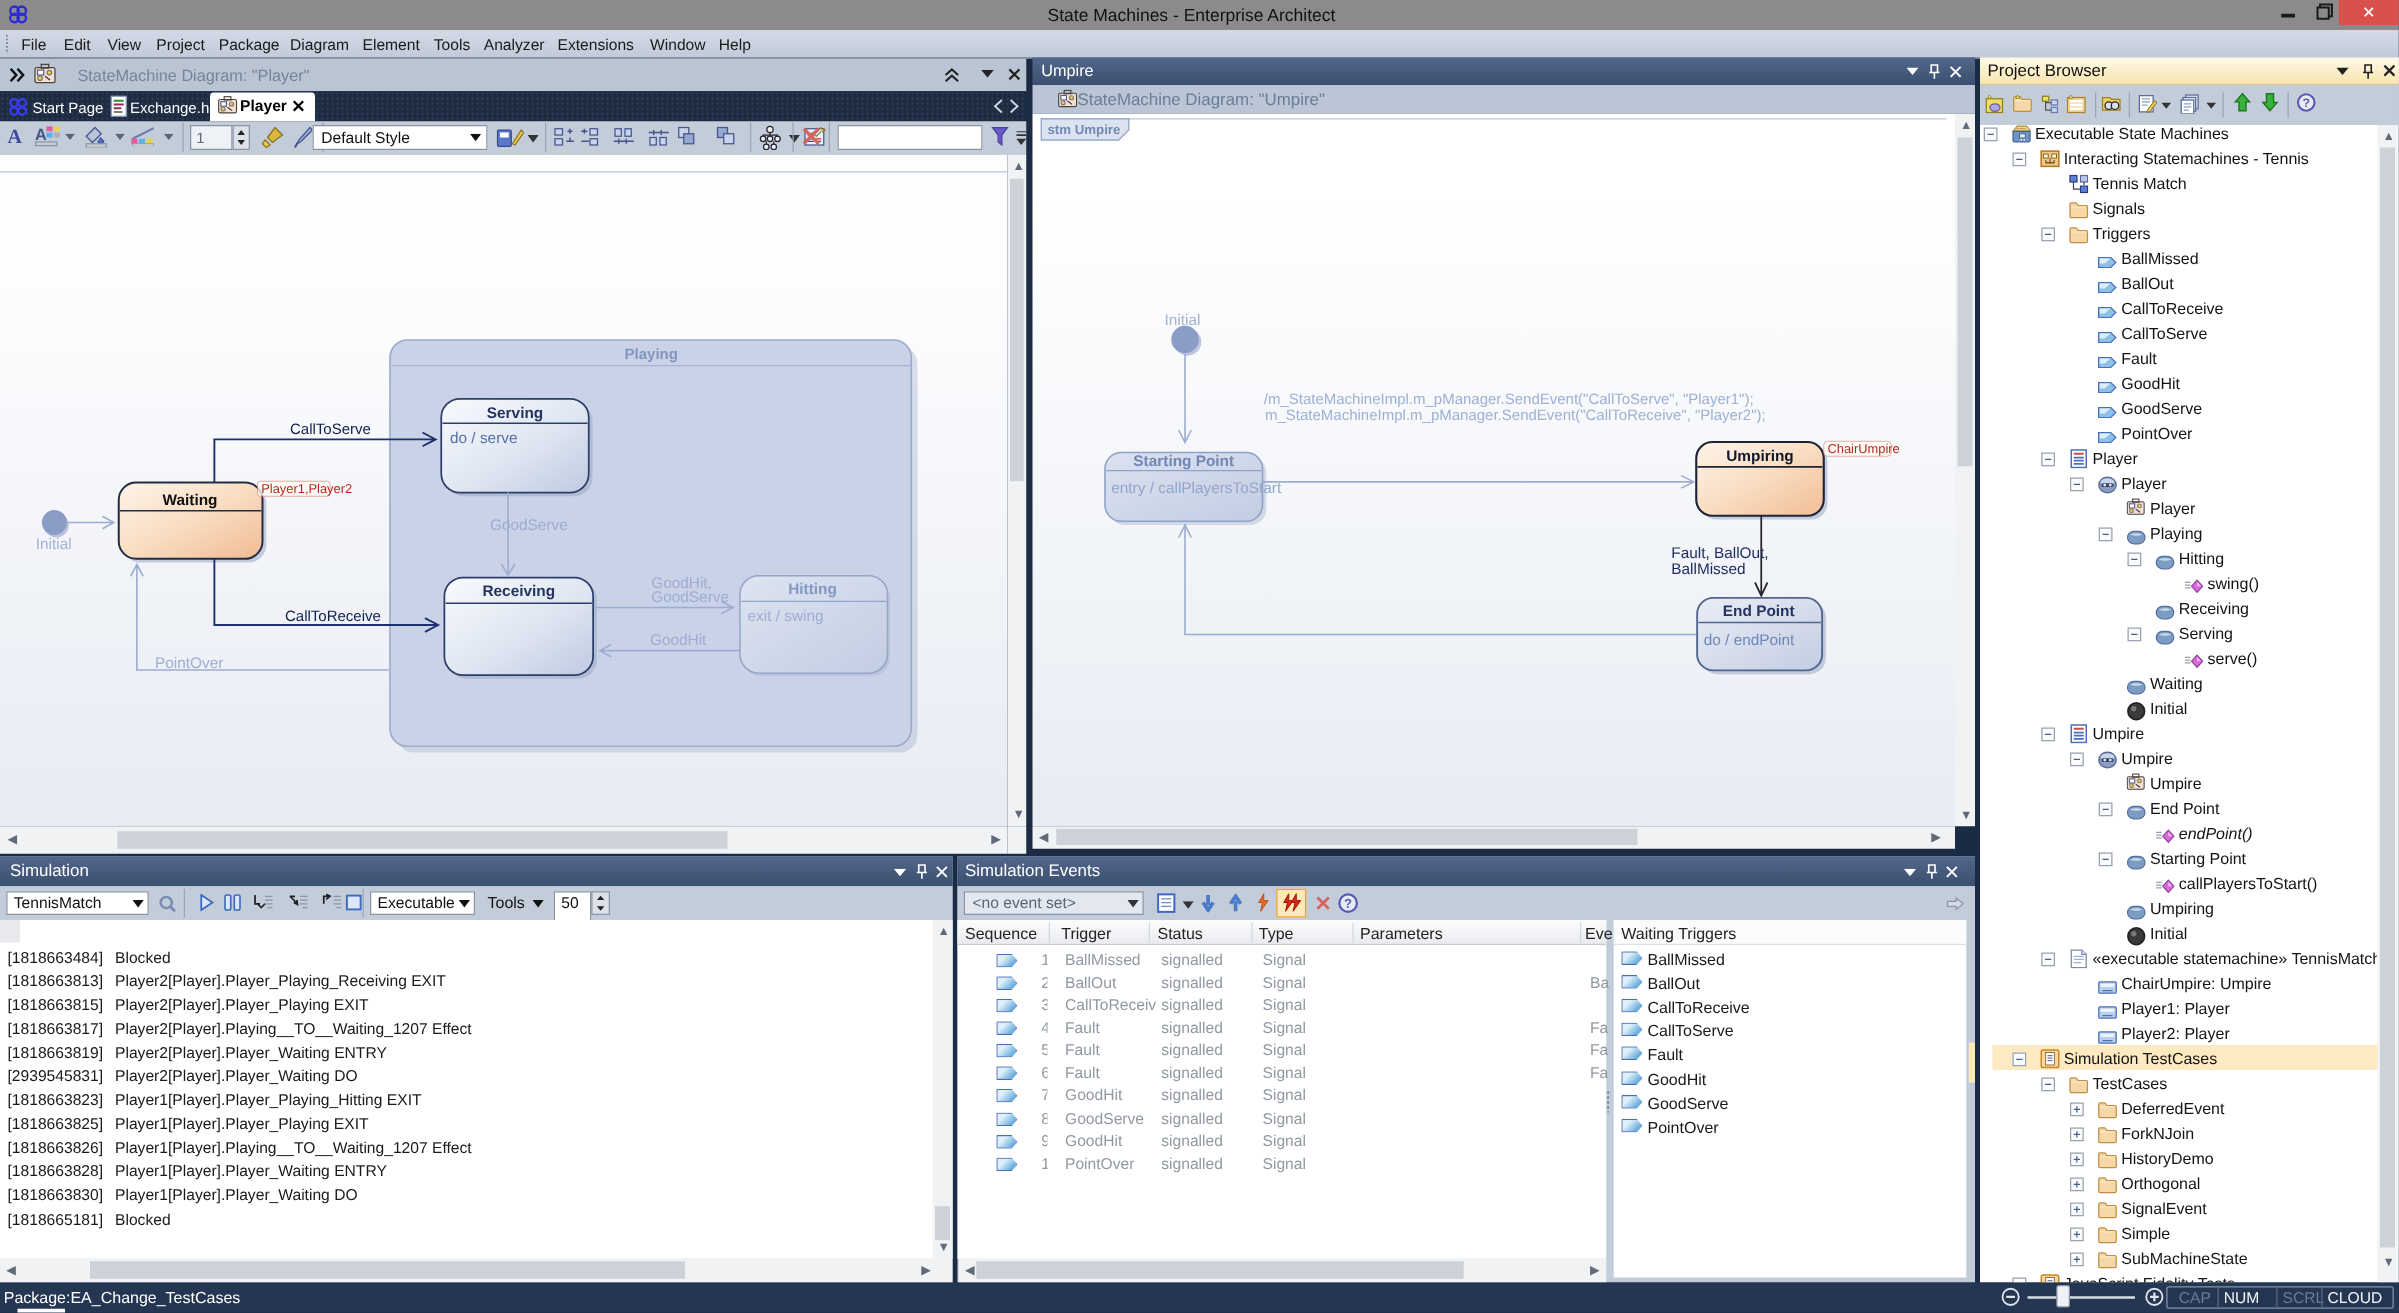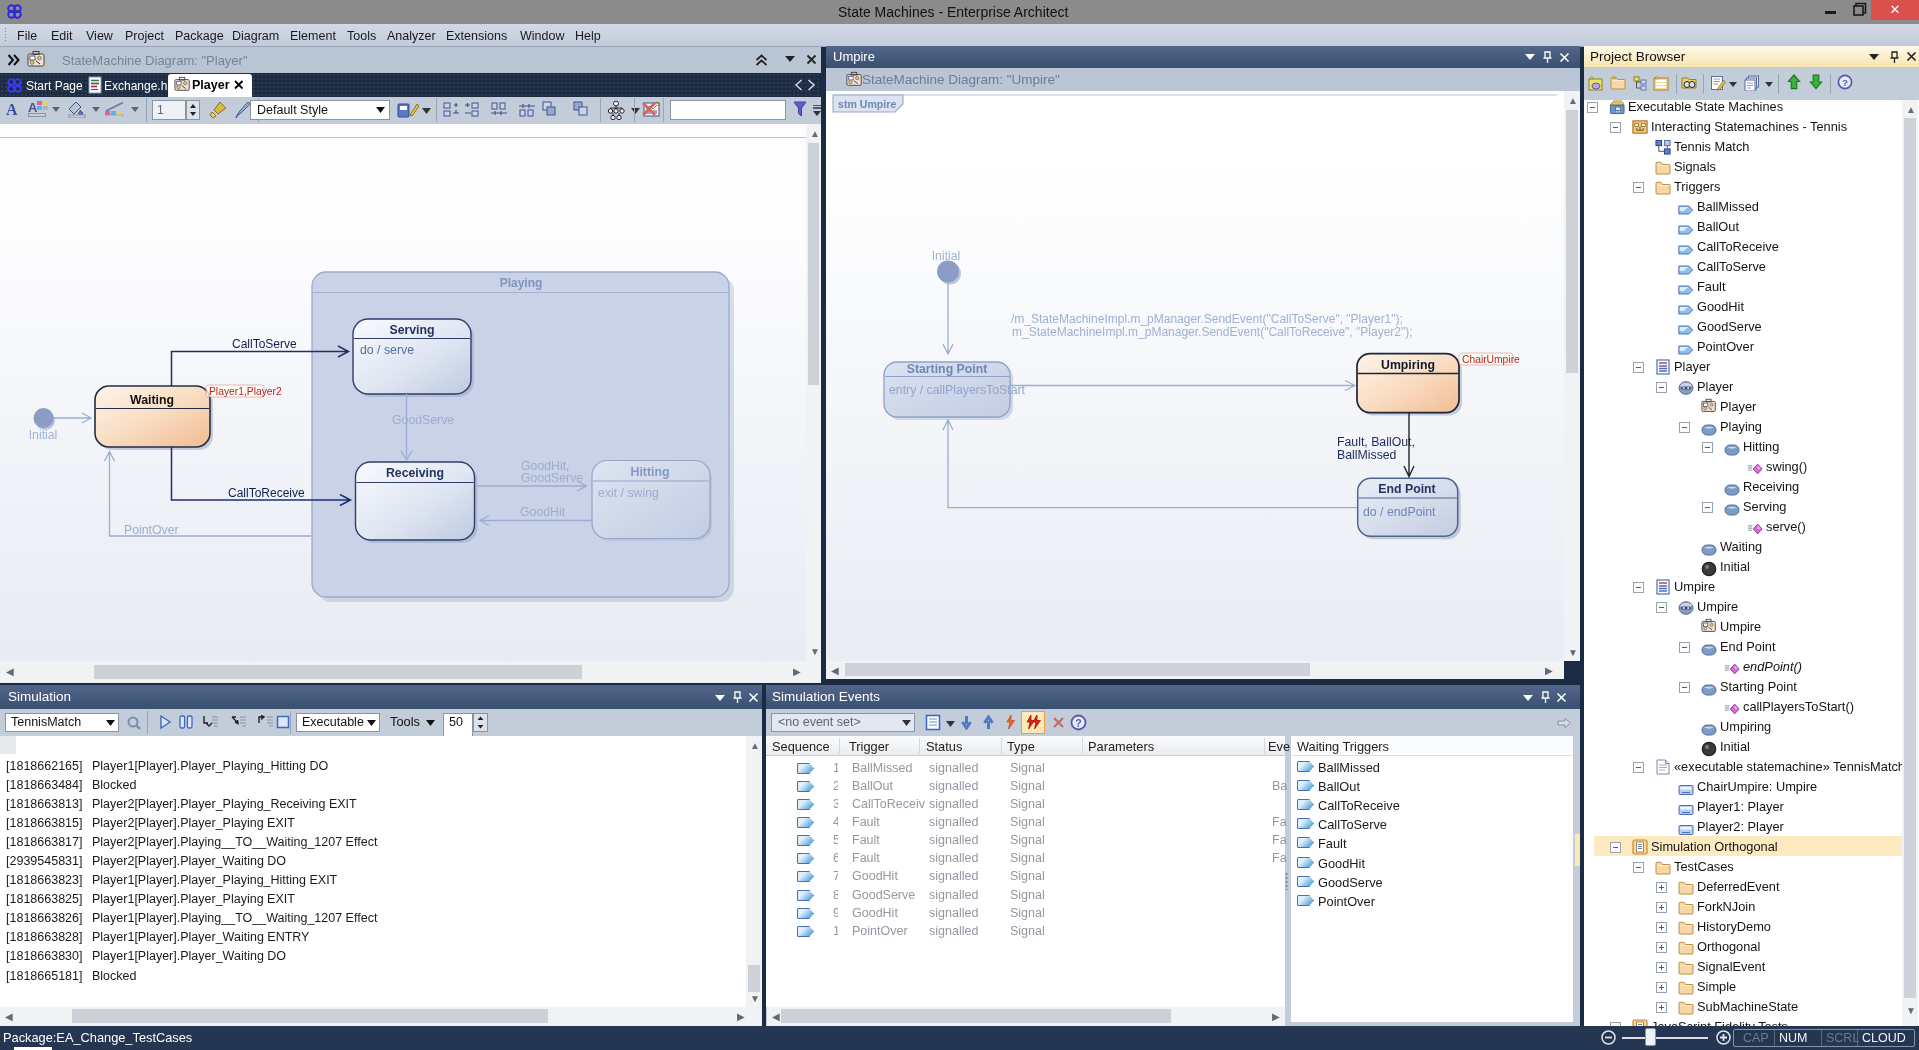--- a/index.html
+++ b/index.html
@@ -506,38 +506,38 @@
     <div class="abs" style="left:443px;top:4px;width:30px;height:36px;background:#fff;border:1px solid #8a94a4;font-size:12.5px;color:#111;padding:1px 0 0 5px;">50</div>
     <div class="abs" style="left:473px;top:4px;width:15px;height:19px;background:#dde2ea;border:1px solid #8a94a4;"><svg width="13" height="17">
           <path d="M6.5 2.5 L9.5 6 H3.5 Z" fill="#222"></path>
           <path d="M6.5 14.5 L3.5 11 H9.5 Z" fill="#222"></path>
         </svg></div>
   </div>
   <div class="abs" style="left:0;top:51px;width:762px;height:271px;background:#fff;">
     <div class="abs" style="left:0;top:0;width:16px;height:18px;background:#e7e9ec;"></div>
     <div class="abs" id="simlog" style="left:0;top:23px;width:740px;font-size:12.5px;color:#1a1a1a;">
       <div class="lg">
-          <span>[1818662165]</span>
-          <i>Player1[Player].Player_Playing_Hitting DO</i>
-        </div>
-      <div class="lg">
           <span>[1818663484]</span>
           <i>Blocked</i>
         </div>
       <div class="lg">
           <span>[1818663813]</span>
           <i>Player2[Player].Player_Playing_Receiving EXIT</i>
         </div>
       <div class="lg">
           <span>[1818663815]</span>
           <i>Player2[Player].Player_Playing EXIT</i>
         </div>
       <div class="lg">
           <span>[1818663817]</span>
           <i>Player2[Player].Playing__TO__Waiting_1207 Effect</i>
+        </div>
+      <div class="lg">
+          <span>[1818663819]</span>
+          <i>Player2[Player].Player_Waiting ENTRY</i>
         </div>
       <div class="lg">
           <span>[2939545831]</span>
           <i>Player2[Player].Player_Waiting DO</i>
         </div>
       <div class="lg">
           <span>[1818663823]</span>
           <i>Player1[Player].Player_Playing_Hitting EXIT</i>
         </div>
       <div class="lg">
@@ -1145,21 +1145,21 @@
           <use href="#i-obj"></use>
         </svg>
         <span class="txt" style="left:113px;">Player2: Player</span>
       </div>
 <div class="trow" style="top:745px;">
         <span style="position:absolute;left:10px;top:-1px;width:309px;height:20px;background:#fdeac0;"></span>
         <span class="expb" style="left:26px;"></span>
         <svg class="ticon" style="left:48px;top:2px;" width="15" height="15">
           <use href="#i-simtc"></use>
         </svg>
-        <span class="txt" style="left:67px;">Simulation Orthogonal</span>
+        <span class="txt" style="left:67px;">Simulation TestCases</span>
       </div>
 <div class="trow" style="top:765px;padding-left:46px;">
         <span class="expb" style="left:49px;"></span>
         <svg class="ticon" style="left:71px;top:3px;" width="16" height="14">
           <use href="#i-folder"></use>
         </svg>
         <span class="txt" style="left:90px;">TestCases</span>
       </div>
 <div class="trow" style="top:785px;">
         <span class="expb plus" style="left:72px;"></span>

